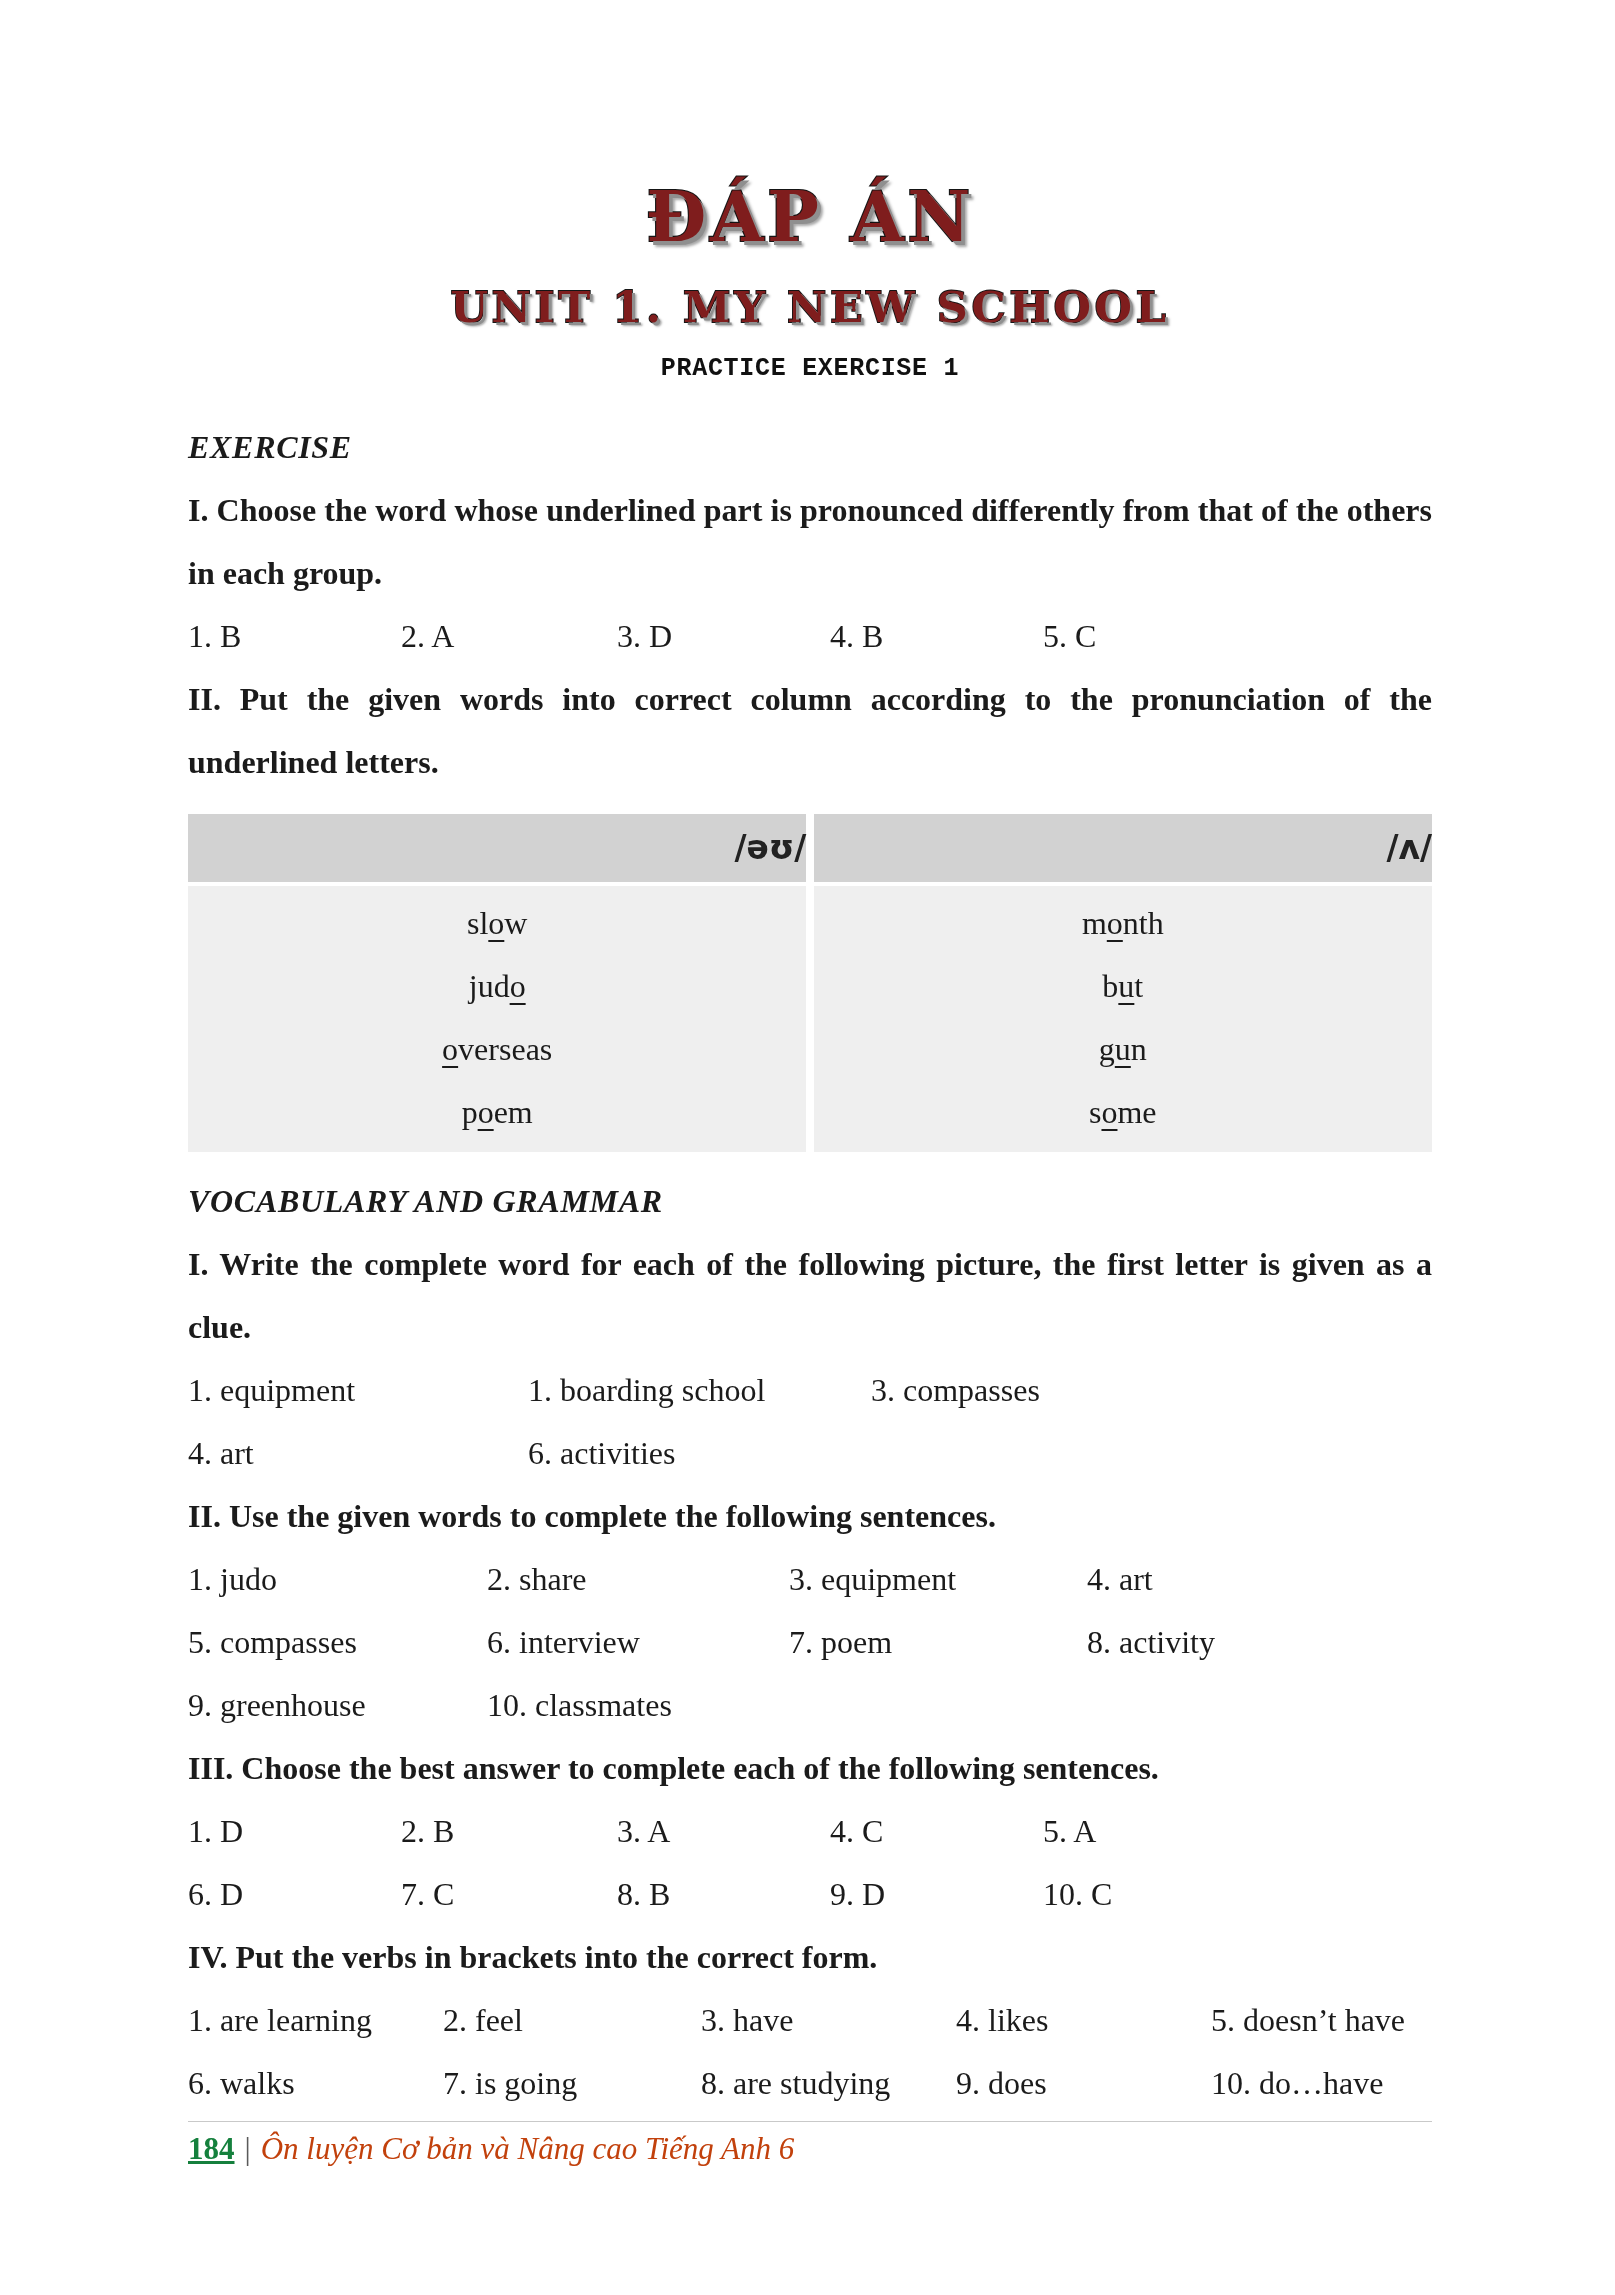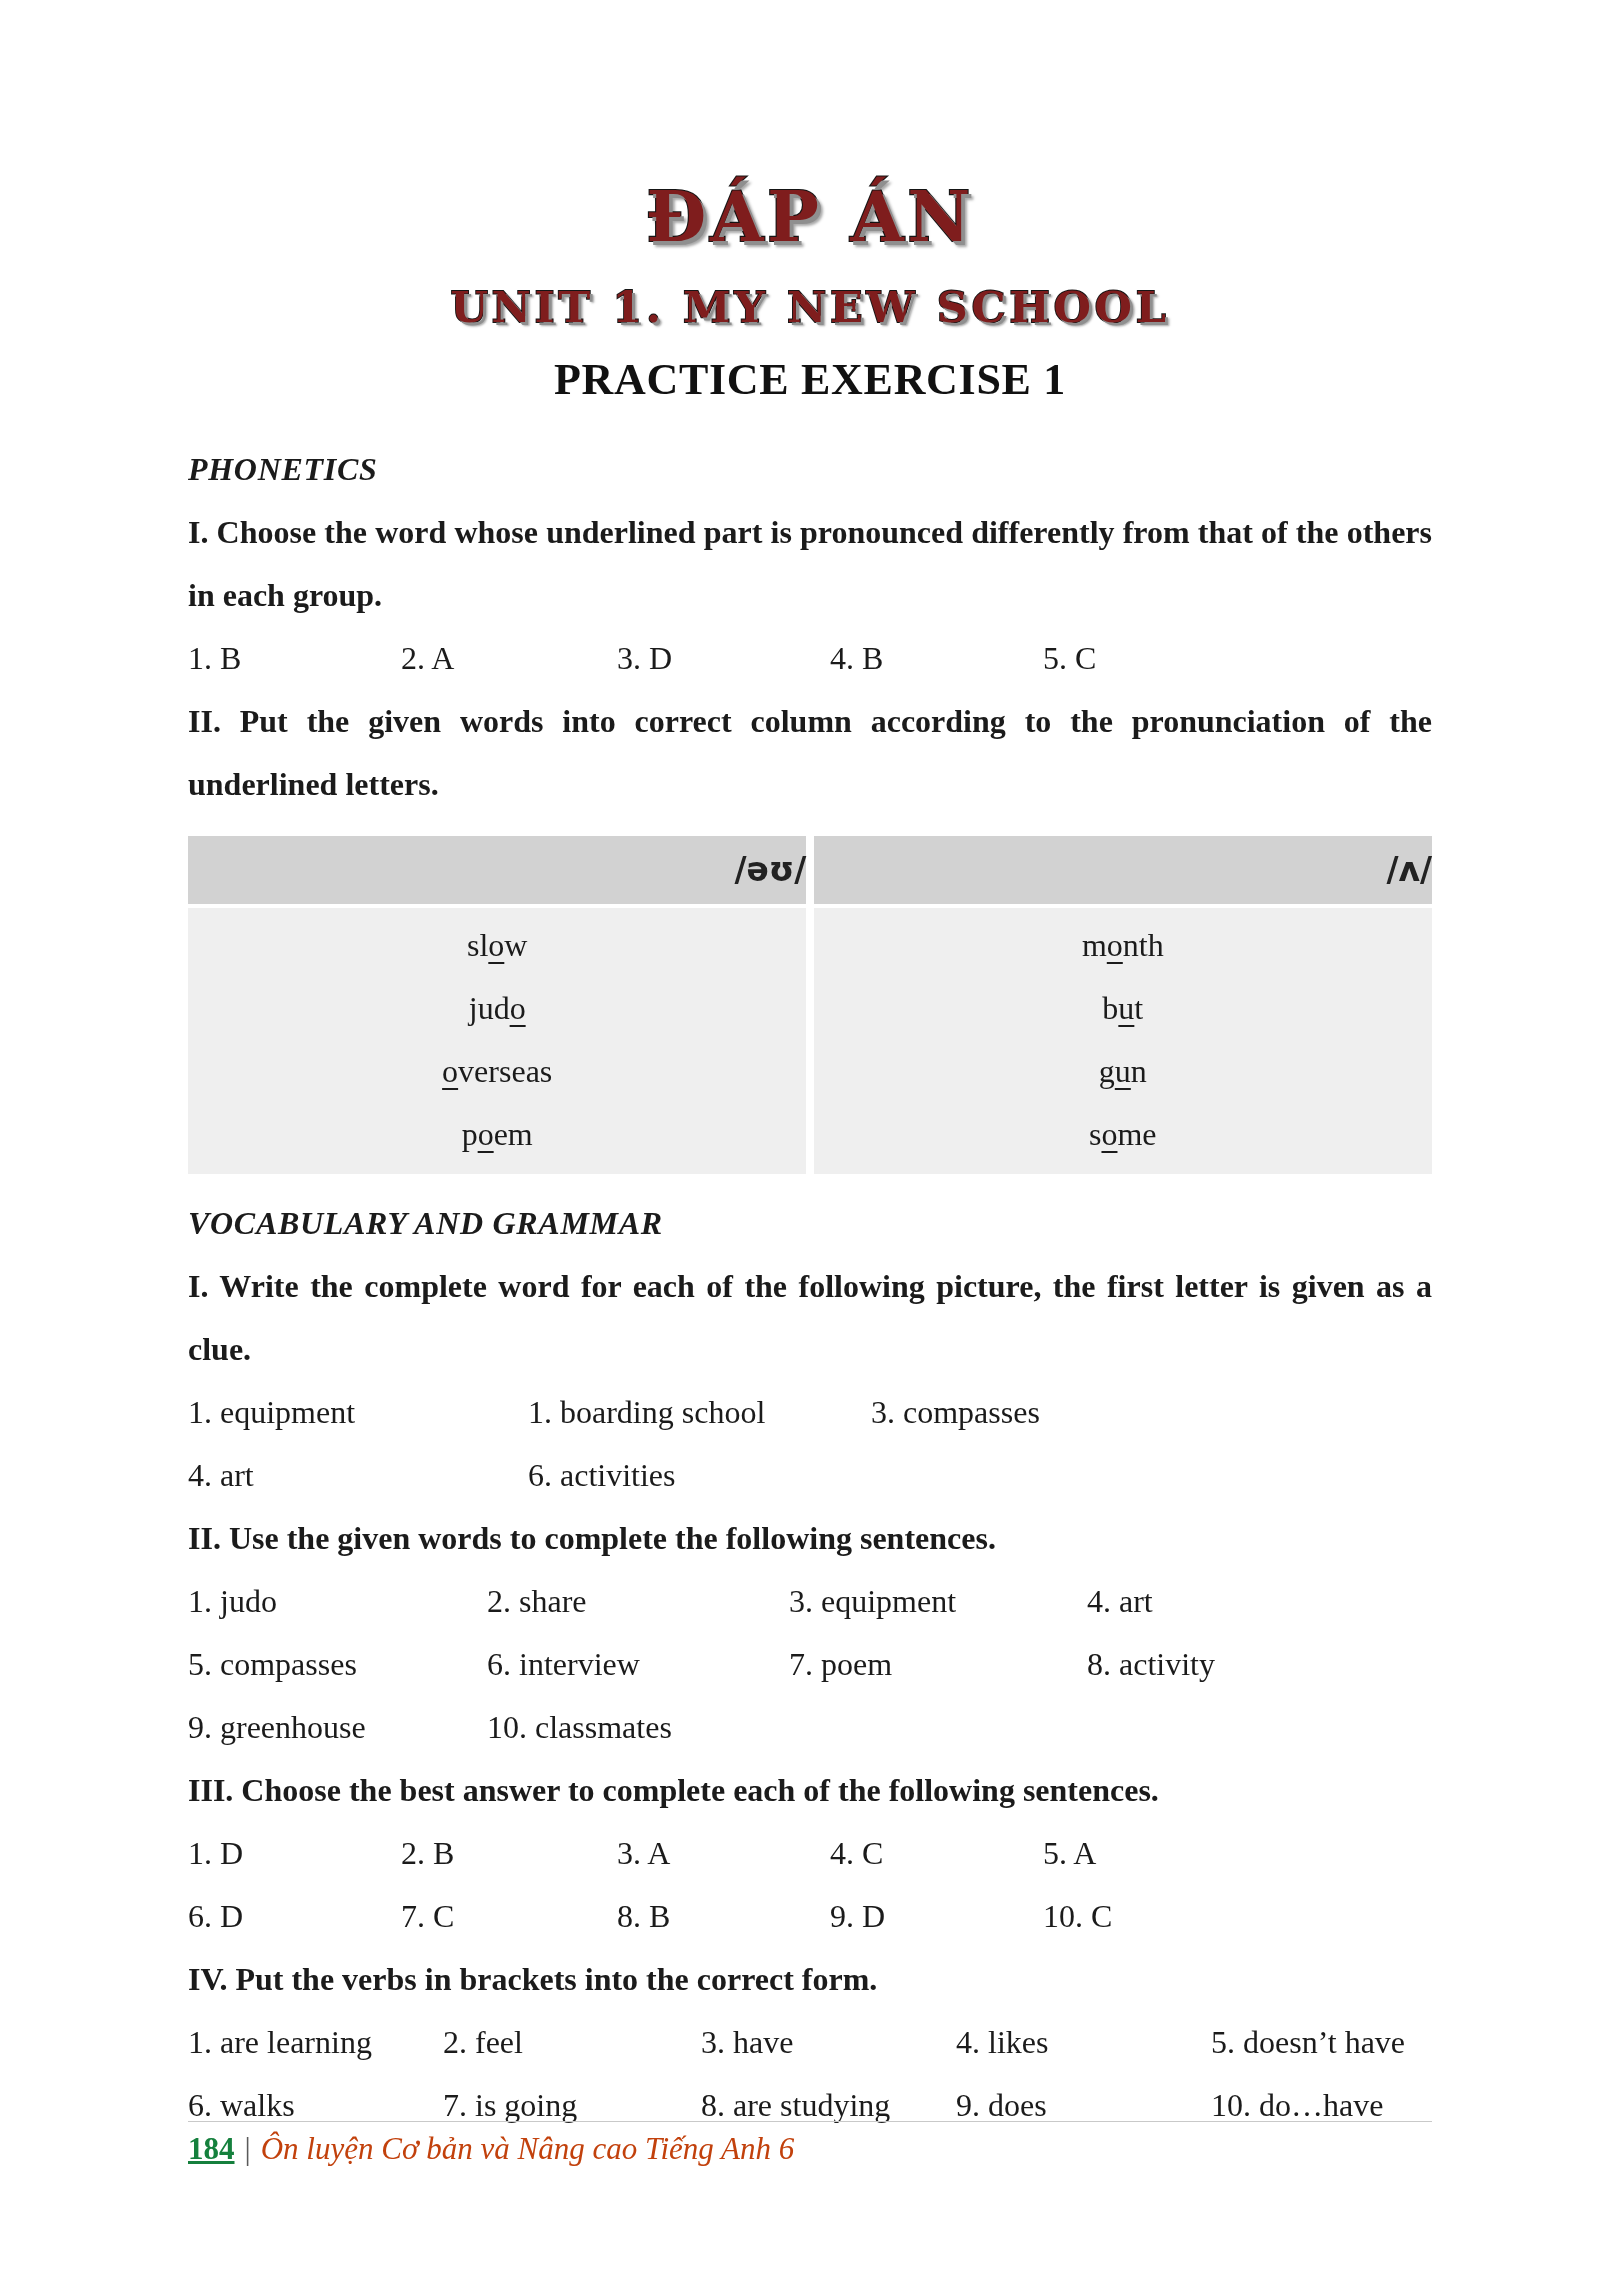--- a/index.html
+++ b/index.html
@@ -41,22 +41,22 @@
     }
     .unit-title {
       margin: 27px 0 0 0;
       font-size: 43px;
       line-height: 1.15;
       -webkit-text-stroke: 1.8px #151515;
       text-shadow: 2.9px 2.9px 0 #8f8f8f, 4.3px 4.3px 2.2px rgba(0,0,0,0.35);
     }
     .exercise-title {
       margin: 21.6px 0 0 0;
-      font-family: Liberation Serif, serif;
-      font-size: 44px;
+      font-family: Liberation Mono, monospace;
+      font-size: 25px;
       font-weight: 700;
       text-align: center;
       letter-spacing: 0.7px;
       color: #111111;
     }
 
     .body-block {
       margin-top: 33px;
       font-size: 32px;
       line-height: 63px;
@@ -148,21 +148,21 @@
 
 <div class="page">
   <div class="content">
 
     <h1 class="display-title main-title">ĐÁP ÁN</h1>
     <h2 class="display-title unit-title">UNIT 1. MY NEW SCHOOL</h2>
     <h3 class="exercise-title">PRACTICE EXERCISE 1</h3>
 
     <div class="body-block">
 
-      <p class="section-heading">PHONETICS</p>
+      <p class="section-heading">EXERCISE</p>
 
       <p class="task-title">I. Choose the word whose underlined part is pronounced differently from that of the others in each group.</p>
       <div class="answer-row row-letters">
         <span class="answer">1. B</span>
         <span class="answer">2. A</span>
         <span class="answer">3. D</span>
         <span class="answer">4. B</span>
         <span class="answer">5. C</span>
       </div>
 

